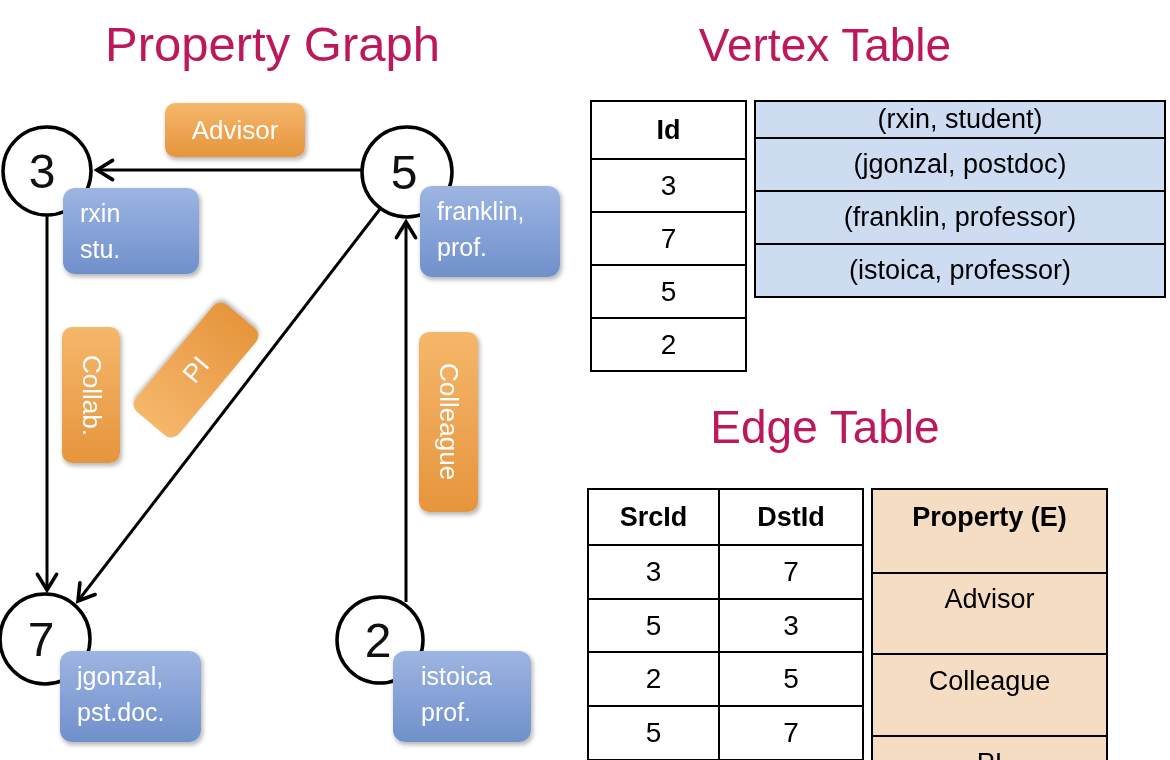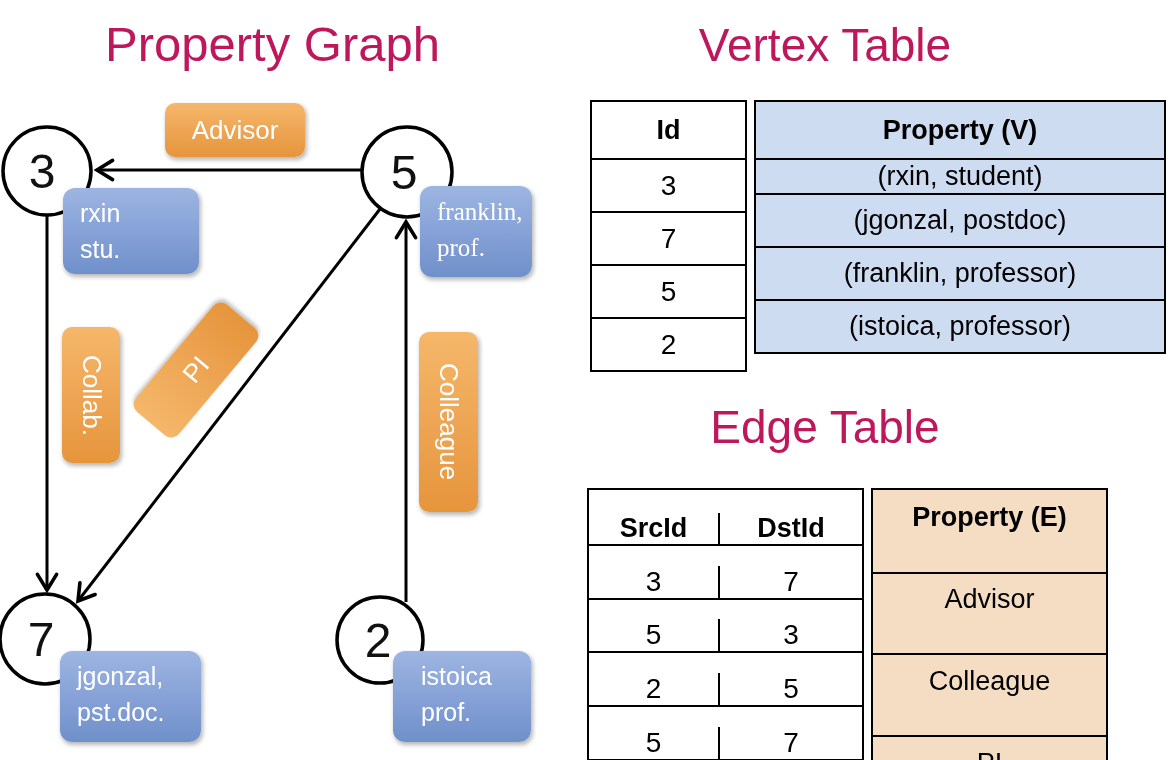--- a/index.html
+++ b/index.html
@@ -26,21 +26,21 @@
   
   .tbl{position:absolute;border:2px solid #000;box-sizing:border-box;
        display:flex;flex-direction:column;background:#fff;}
   .tbl .cell{display:flex;align-items:center;justify-content:center;
        font-size:28px;box-sizing:border-box;border-top:2px solid #000;}
   .tbl .cell:first-child{border-top:none;border-radius:28px;}
   .tbl .hdr{font-weight:bold;font-size:27px;}
   .tbl.bluefill{background:#cedcf2;}
   .tbl.peachfill{background:#f4ddc2;}
 
-  .splitrow{display:flex;flex-direction:row;border-top:2px solid #000;box-sizing:border-box;align-items:flex-end;}
+  .splitrow{display:flex;flex-direction:row;border-top:2px solid #000;box-sizing:border-box;}
   .splitrow:first-child{border-top:none;}
   .splitrow .c1,.splitrow .c2{display:flex;align-items:center;justify-content:center;
        font-size:28px;box-sizing:border-box;}
   .splitrow .c1{width:129px;}
   .splitrow .c2{flex:1;border-left:2px solid #000;}
   .splitrow .hdr{font-weight:bold;font-size:27px;}
 
   svg text{font-family:"Liberation Sans", sans-serif;}
 </style>
 </head>
@@ -76,21 +76,21 @@
 <div class="chip vert" style="left:62px;top:327px;width:58px;height:136px;">Collab.</div>
 
 <div class="chip vert" style="left:168px;top:300px;width:56px;height:140px;transform:rotate(-140deg);">PI</div>
 
 <div class="chip vert" style="left:419px;top:332px;width:59px;height:180px;">Colleague</div>
 
 <div class="propbox" style="left:63px;top:188px;width:136px;height:86px;">
   <span>rxin</span><br>
   <span>stu.</span>
 </div>
-<div class="propbox" style="left:420px;top:186px;width:112px;height:91px;font-family:Liberation Serif, serif;">
+<div class="propbox" style="left:420px;top:186px;width:140px;height:91px;">
   <span>franklin,</span><br>
   <span>prof.</span>
 </div>
 <div class="propbox" style="left:60px;top:651px;width:141px;height:91px;">
   <span>jgonzal,</span><br>
   <span>pst.doc.</span>
 </div>
 <div class="propbox" style="left:393px;top:651px;width:138px;height:91px;padding-left:28px;">
   <span>istoica</span><br>
   <span>prof.</span>
@@ -100,21 +100,20 @@
 
 <div class="tbl" style="left:590px;top:100px;width:157px;">
   <div class="cell hdr" style="height:56px;">Id</div>
   <div class="cell" style="height:53px;">3</div>
   <div class="cell" style="height:53px;">7</div>
   <div class="cell" style="height:53px;">5</div>
   <div class="cell" style="height:53px;">2</div>
 </div>
 
 <div class="tbl bluefill" style="left:754px;top:100px;width:412px;">
-  <div class="cell hdr" style="height:56px;">Property (V)</div>
   <div class="cell" style="height:35px;font-size:27px;">(rxin, student)</div>
   <div class="cell" style="height:53px;font-size:27px;">(jgonzal, postdoc)</div>
   <div class="cell" style="height:53px;font-size:27px;">(franklin, professor)</div>
   <div class="cell" style="height:53px;font-size:27px;">(istoica, professor)</div>
 </div>
 
 <div class="abs big-title" style="left:560px;top:400px;width:530px;font-size:46px;">Edge Table</div>
 
 <div class="tbl" style="left:587px;top:488px;width:277px;">
   <div class="splitrow" style="height:54px;">

